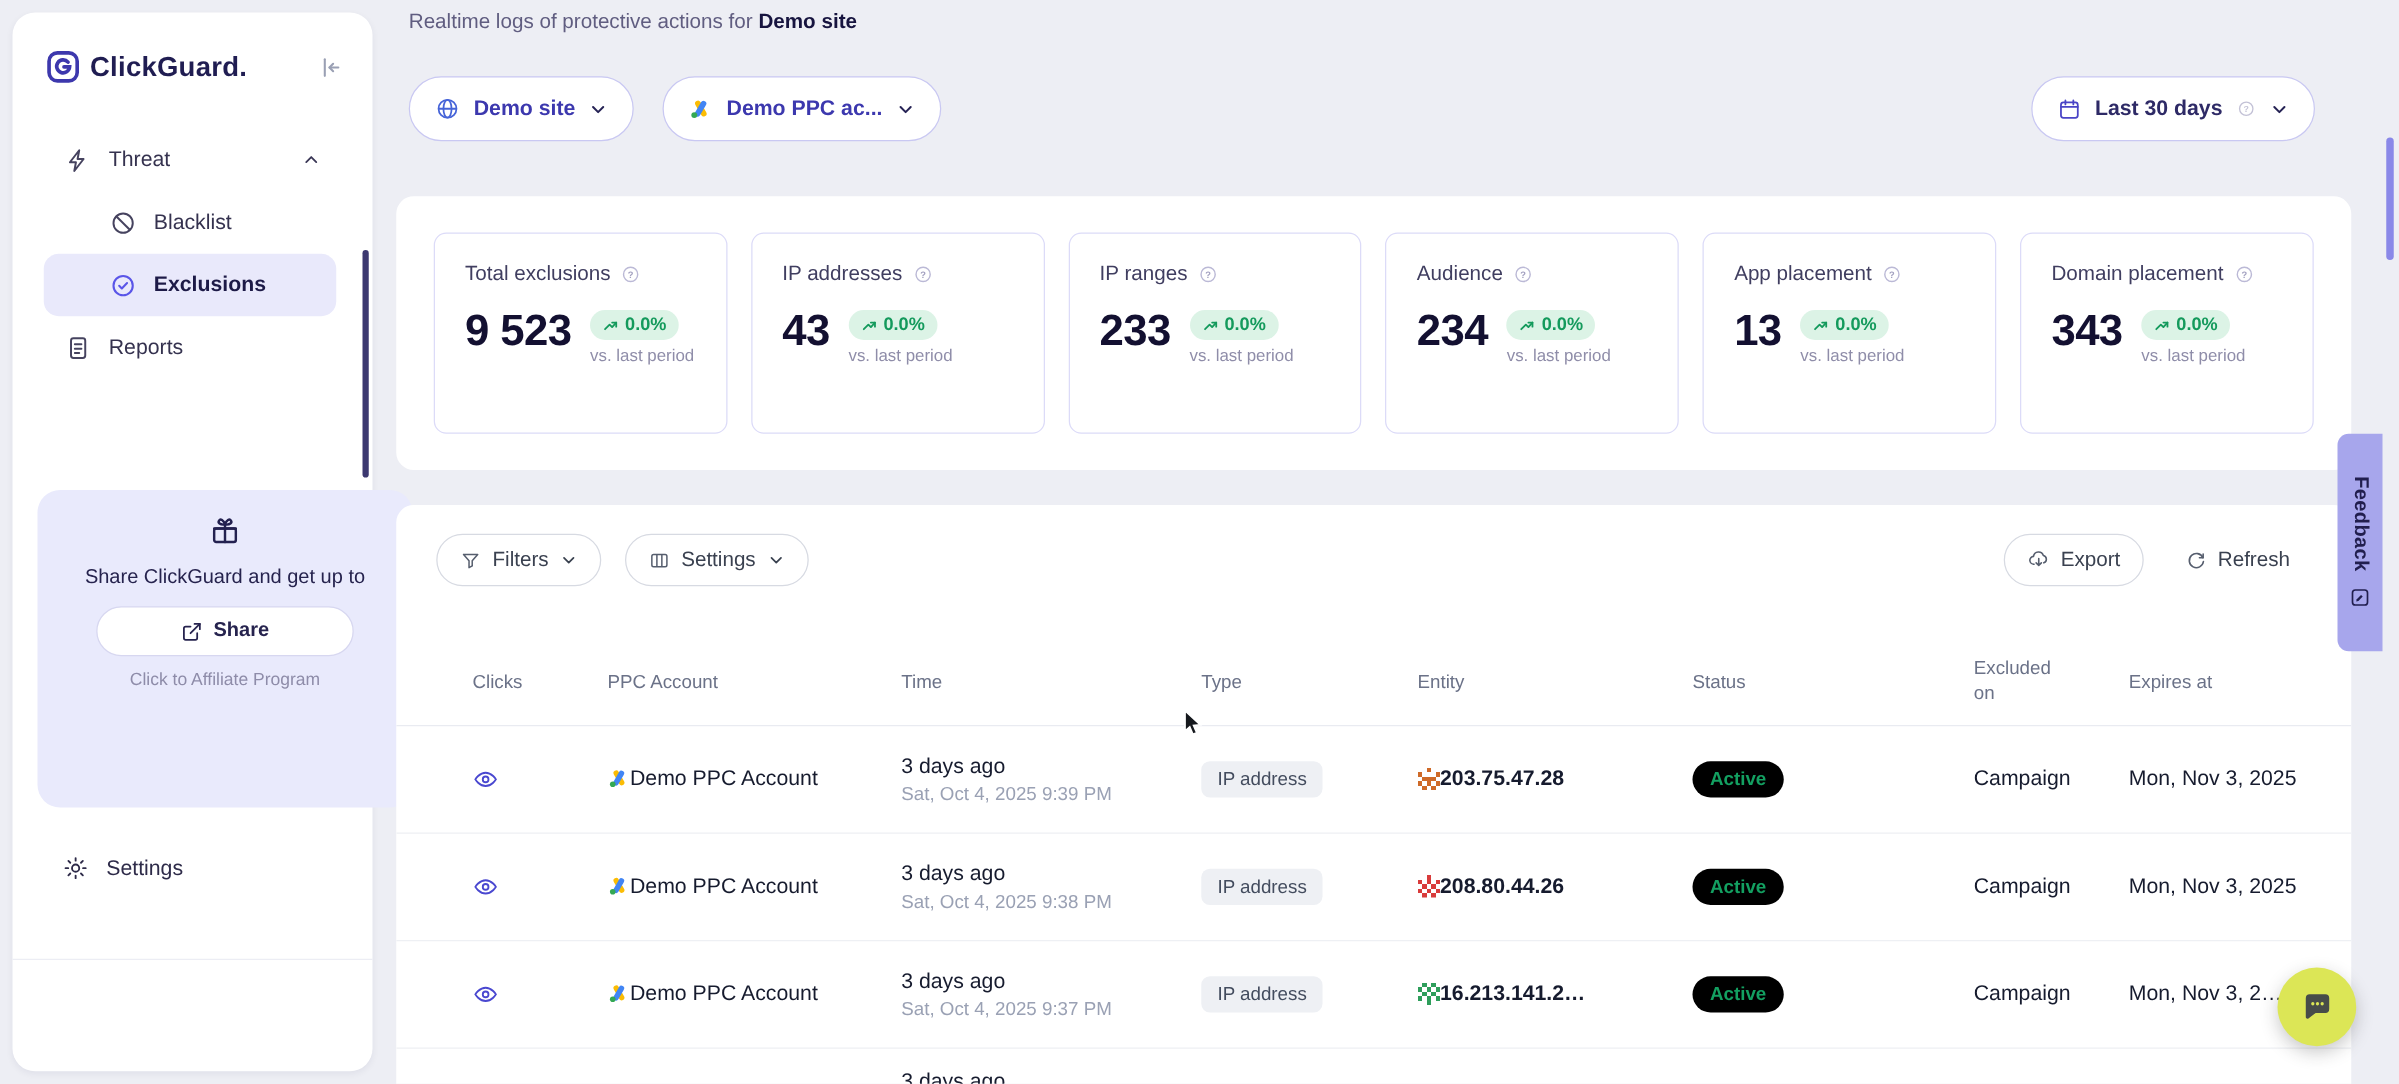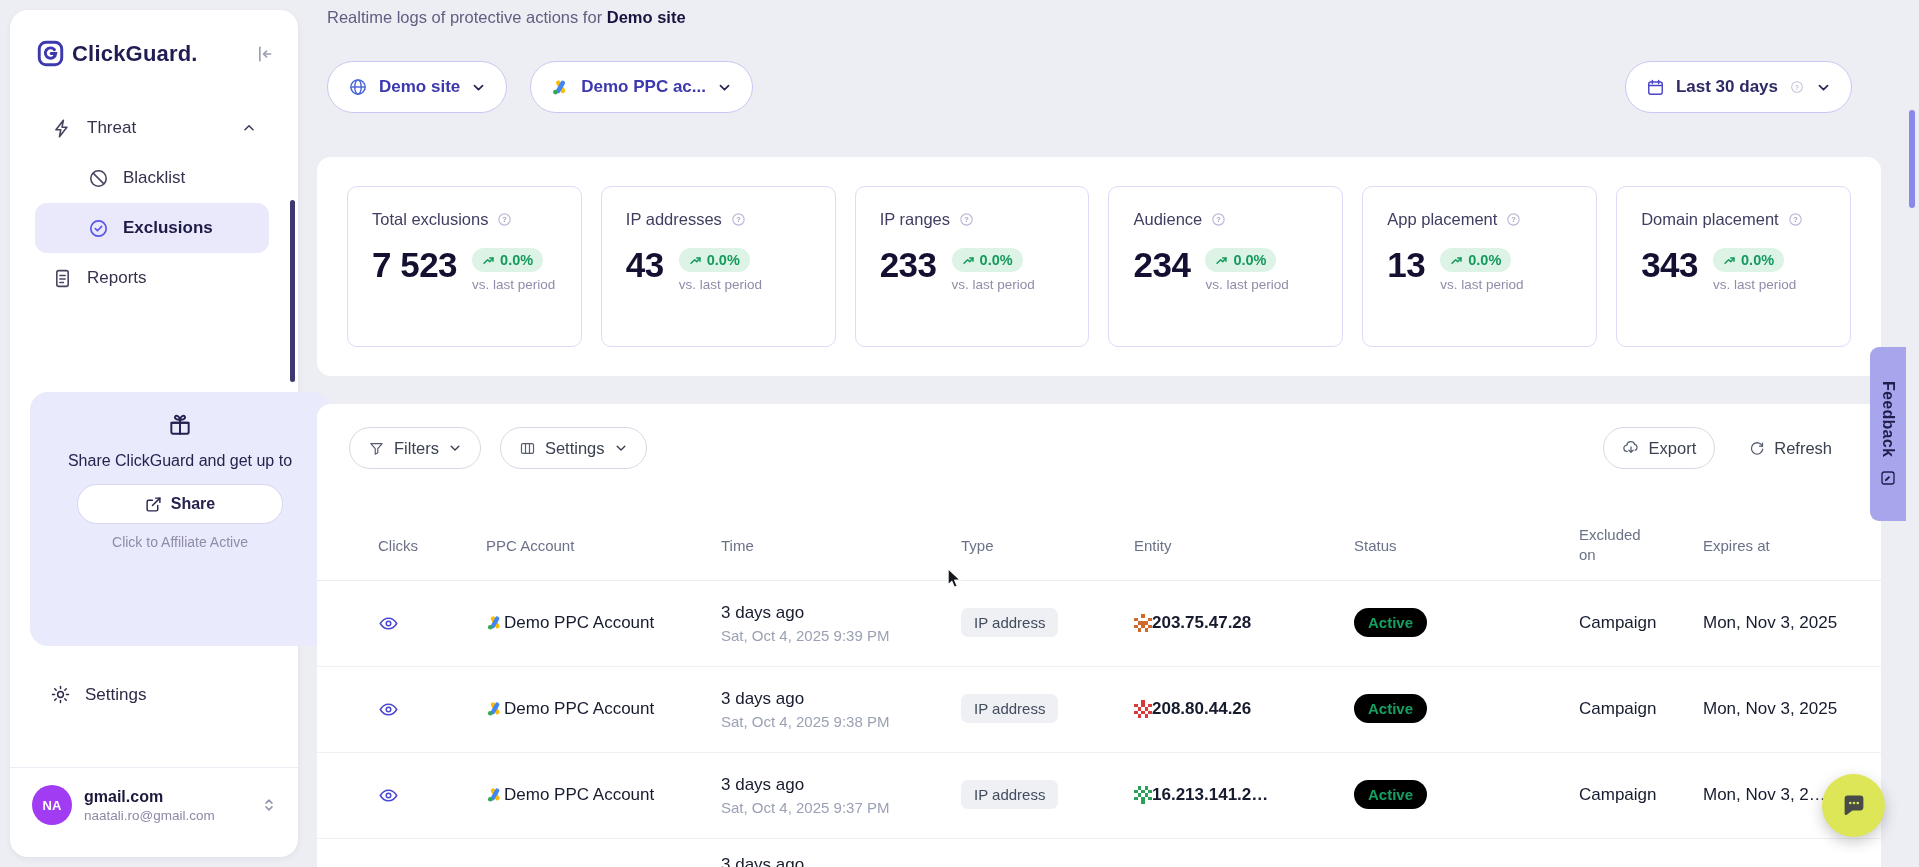--- a/index.html
+++ b/index.html
@@ -178,48 +178,35 @@
       </svg>
       <div class="promo-headline">Share ClickGuard and get up to</div>
       <button class="share-btn">
         <svg width="17" height="17" viewBox="0 0 24 24" fill="none" stroke="#26234e" stroke-width="2" stroke-linecap="round" stroke-linejoin="round">
           <path d="M18 13.5V19a2 2 0 0 1-2 2H5a2 2 0 0 1-2-2V8a2 2 0 0 1 2-2h5.5"></path>
             <path d="M15 3h6v6"></path>
             <path d="M10.5 13.5L21 3"></path>
         </svg>
         <span>Share</span>
       </button>
-      <div class="promo-caption">Click to Affiliate Active</div>
+      <div class="promo-caption">Click to Affiliate Program</div>
     </div>
 
     <div class="settings">
       <span style="display:flex;">
         <svg width="21" height="21" viewBox="0 0 24 24" fill="none" stroke="#2e2b49" stroke-width="1.7" stroke-linecap="round">
           <circle cx="12" cy="12" r="3.3"></circle>
           <path d="M12 2.8v2.4M12 18.8v2.4M2.8 12h2.4M18.8 12h2.4M5.4 5.4l1.7 1.7M16.9 16.9l1.7 1.7M18.6 5.4l-1.7 1.7M7.1 16.9l-1.7 1.7"></path>
         </svg>
       </span>
       <span>Settings</span>
     </div>
 
     <div class="sb-divider"></div>
 
-    <div class="user">
-      <span class="avatar">NA</span>
-      <div class="user-meta">
-        <div class="user-name">gmail.com</div>
-        <div class="user-email">naatali.ro@gmail.com</div>
-      </div>
-      <span style="display:flex;">
-        <svg width="18" height="20" viewBox="0 0 24 24" fill="none" stroke="#9094aa" stroke-width="1.9" stroke-linecap="round" stroke-linejoin="round">
-          <path d="M8 9.5l4-4 4 4"></path>
-            <path d="M8 14.5l4 4 4-4"></path>
-        </svg>
-      </span>
-    </div>
   </aside>
 
   <div class="subtitle">
     <span>Realtime logs of protective actions for</span>
     <b>Demo site</b>
   </div>
 
   <div class="selectors">
     <button class="pill">
       <span style="display:flex;">
@@ -280,21 +267,21 @@
       <div class="stat-top">
         <span>Total exclusions</span>
         <span style="display:flex;">
             <svg width="17" height="17" viewBox="0 0 24 24" fill="none">
               <circle cx="12" cy="12" r="8" stroke="#bbb9d6" stroke-width="1.6"></circle>
               <text x="12" y="15.8" text-anchor="middle" font-size="10.5" font-weight="bold" fill="#a3a1c0" font-family="sans-serif">?</text>
             </svg>
           </span>
       </div>
       <div class="stat-row">
-        <span class="stat-value">7 523</span>
+        <span class="stat-value">9 523</span>
         <div class="stat-delta">
           <span class="badge">
             <svg width="13" height="13" viewBox="0 0 16 16" fill="none" stroke="currentColor" stroke-width="1.8" stroke-linecap="round" stroke-linejoin="round">
                 <path d="M2.5 11.5L7 7l2.5 2.5L13.5 5"></path>
                 <path d="M9.5 5h4v4"></path>
               </svg>
             <span>0.0%</span>
           </span>
           <span class="caption">vs. last period</span>
         </div>

